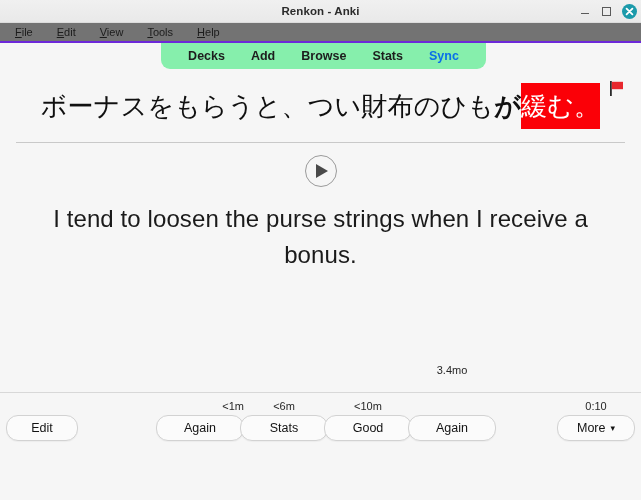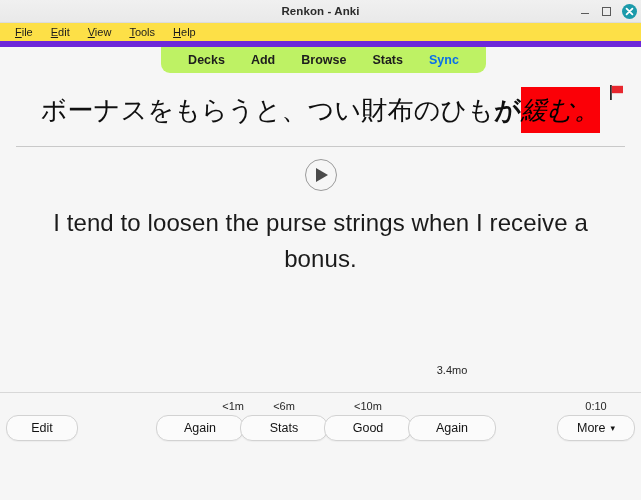--- a/index.html
+++ b/index.html
@@ -74,26 +74,26 @@
     display: flex;
     align-items: center;
     justify-content: center;
   }
   .win-close svg { display: block; }
 
   
   .menubar {
     height: 18px;
     flex: 0 0 18px;
-    background: #fde047;
-    border-bottom: 6px solid #6d28d9;
+    background: #737373;
+    border-bottom: 2px solid #6d28d9;
     display: flex;
     align-items: center;
     padding-left: 8px;
-    gap: 4px;
+    gap: 10px;
   }
   .menu-item {
     font-size: 11px;
     color: #1c1c1c;
     padding: 1px 7px;
     white-space: nowrap;
   }
   .menu-item .mnem {
     text-decoration: underline;
   }
@@ -102,21 +102,21 @@
   .navwrap {
     flex: 0 0 27px;
     height: 27px;
     background: #f6f6f6;
     display: flex;
     justify-content: center;
     align-items: flex-start;
     position: relative;
   }
   .navpill {
-    background: #bef264;
+    background: #86efac;
     border-radius: 0 0 9px 9px;
     height: 26px;
     display: flex;
     align-items: center;
     padding: 0 14px;
     gap: 0px;
     margin-left: 6px;
   }
   .nav-link {
     font-size: 12.5px;
@@ -142,23 +142,22 @@
     font-size: 26px;
     color: #101010;
     line-height: 1.45;
     padding: 10px 14px 2px 14px;
     white-space: nowrap;
     letter-spacing: 0.2px;
   }
   .q-line .bold { font-weight: bold; }
   .q-line .hl {
     background: #fb0007;
-    color: #000000;
+    color: #ffffff;
     padding: 8px 0px;
-    font-style: italic;
   }
 
   .flag-icon {
     position: absolute;
     right: 15px;
     top: 9px;
     font-size: 19px;
     line-height: 1;
     color: #e8272e;
   }

